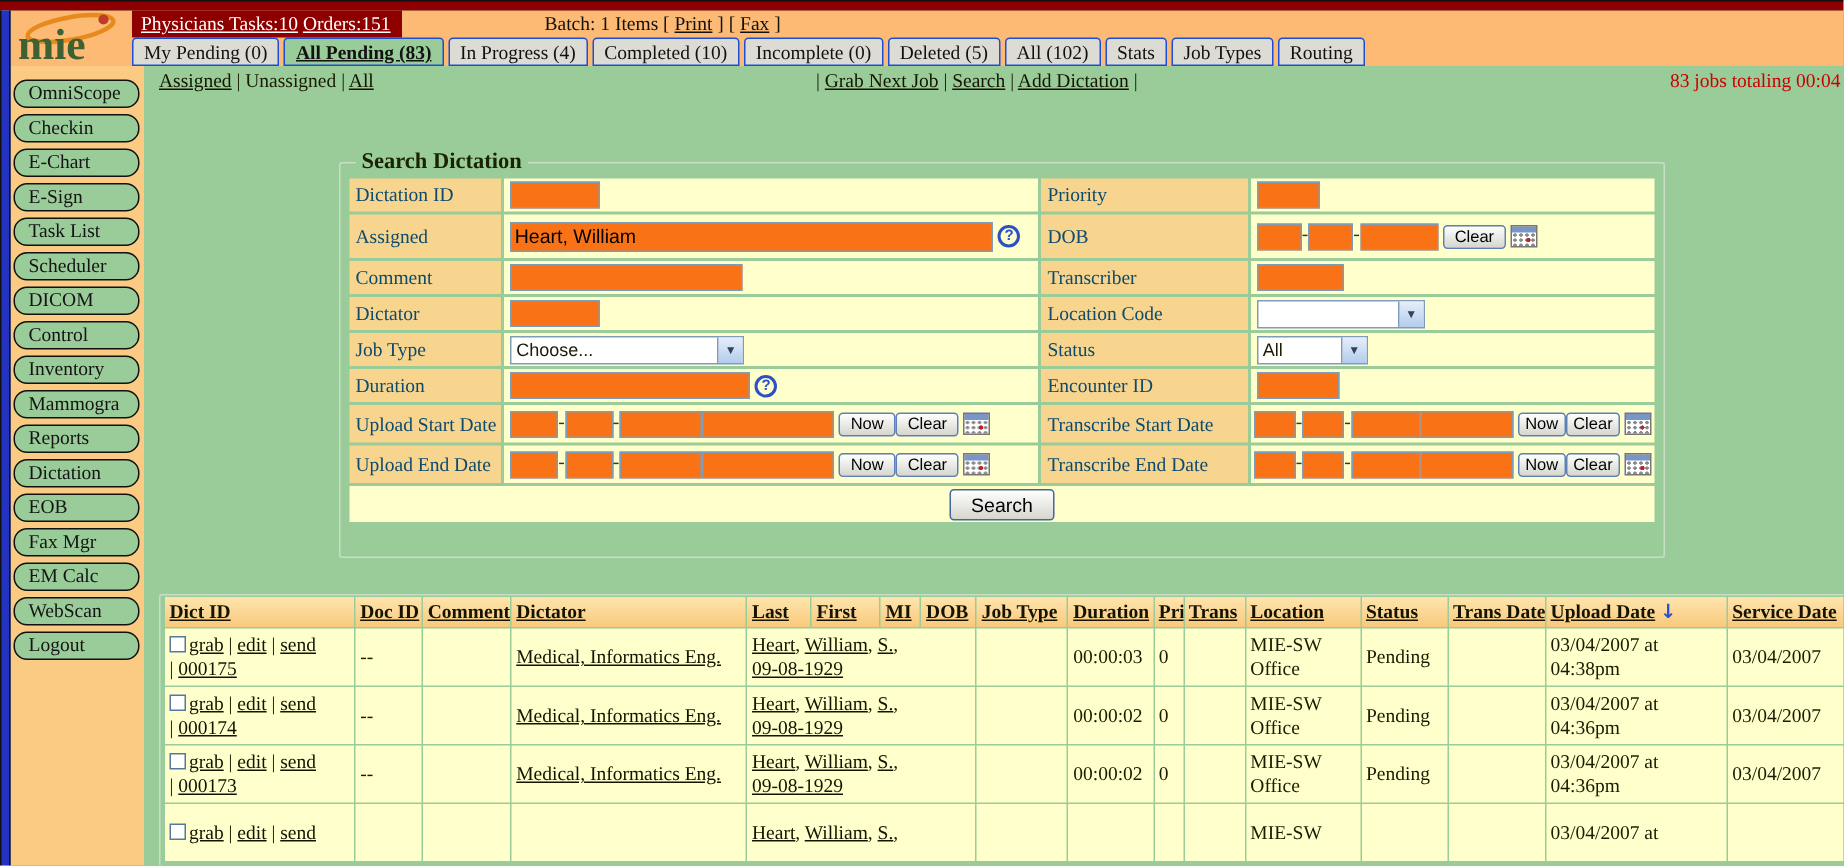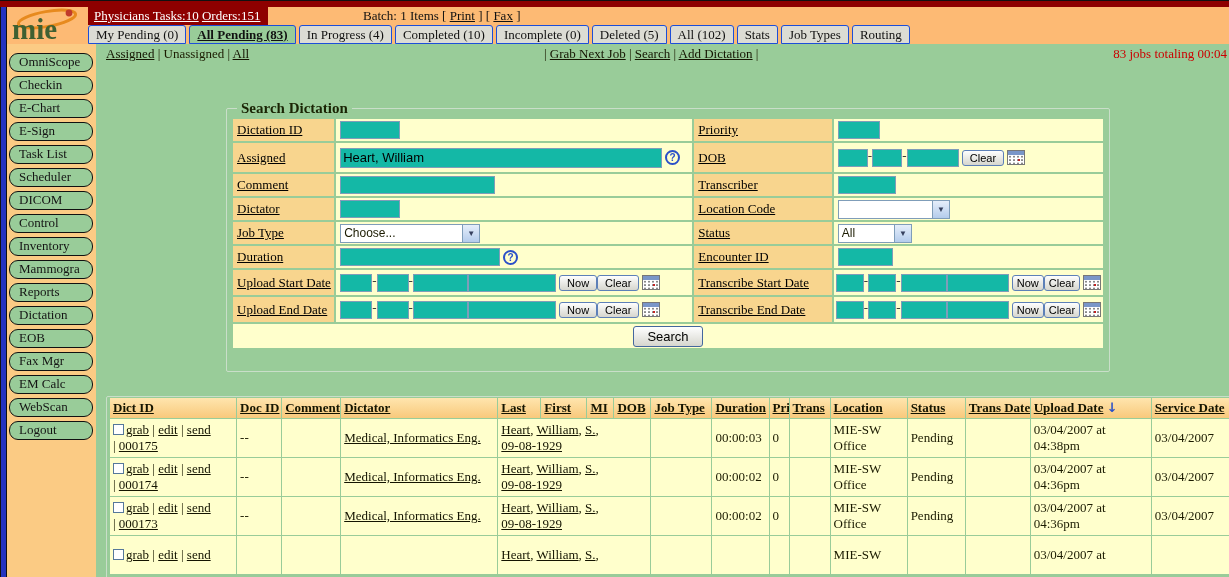--- a/index.html
+++ b/index.html
@@ -34,24 +34,24 @@
   .notice { position:absolute; left:10px; top:19px; color:#CC0000; }
 
   fieldset { border:1px solid #C9DEC9; border-radius:2px; }
   legend { font-weight:bold; font-size:15px; color:#1a2404; padding:0 4px; margin-left:6px; }
   legend a { color:#1a2404; }
 
   
   .search-fs { position:absolute; left:130px; top:56px; width:884px; height:272px; padding:0 4px 4px 4px; }
   table.form { border-collapse:separate; border-spacing:2px; width:874px; table-layout:fixed; }
   table.form td { padding:1px 4px; vertical-align:middle; overflow:hidden; white-space:nowrap; }
-  td.lbl { background:#F8D58E; color:#000000;text-decoration:underline; }
+  td.lbl { background:#F8D58E; color:#0c4a6e; }
   td.val { background:#FFFFCC; }
   td.btnrow { background:#FFFFCC; text-align:center; }
-  input.tb { border:1px solid #7F9DB9; background:#14b8a6; height:18px; font-family:"Liberation Sans",sans-serif; font-size:12px; padding:0 2px; vertical-align:middle; }
+  input.tb { border:1px solid #7F9DB9; background:#f97316; height:18px; font-family:"Liberation Sans",sans-serif; font-size:12px; padding:0 2px; vertical-align:middle; }
   .sel { display:inline-block; position:relative; border:1px solid #7F9DB9; background:#fff; height:19px; font-family:"Liberation Sans",sans-serif; font-size:12px; line-height:17px; padding:0 20px 0 3px; vertical-align:middle; }
   .sel .chev { position:absolute; right:0; top:0; width:17px; height:100%; background:linear-gradient(#E6EEFA,#B4CCEC); border-left:1px solid #7F9DB9; text-align:center; font-size:8px; color:#36405E; line-height:17px; }
   .xpbtn { font-family:"Liberation Sans",sans-serif; font-size:11px; border:1px solid #5D80B8; border-radius:3px; background:linear-gradient(#FEFEFE,#D6D6CE); padding:1px 7px; vertical-align:middle; cursor:pointer; }
   .search-btn { font-size:13px; padding:2px 13px; border:1px solid #44679E; }
   .help-icon { display:inline-block; width:15px; height:15px; border:2px solid #2B50C8; border-radius:50%; color:#2B50C8; font-weight:bold; font-size:10px; line-height:11px; text-align:center; vertical-align:middle; background:#FFFFCC; margin-left:3px; font-family:"Liberation Sans",sans-serif; }
   .cal-icon { display:inline-block; width:18px; height:15px; border:1px solid #777; vertical-align:middle; margin-left:3px; cursor:pointer;
     background:
       radial-gradient(circle 1.6px at 11px 9px, #C22222 0 1.3px, transparent 1.5px),
       linear-gradient(#7A96C8,#7A96C8) 0 0/100% 4px no-repeat,
       radial-gradient(#8a8a8a 38%, transparent 42%) 0 4px/4px 3.4px repeat;
@@ -149,21 +149,21 @@
         <td class="val"><input class="tb" style="width: 58px;"></td>
       </tr>
       <tr style="height:22px">
         <td class="lbl">Dictator</td>
         <td class="val"><input class="tb" style="width: 60px;"></td>
         <td class="lbl">Location Code</td>
         <td class="val"><span class="sel" style="width:112px"><span></span><span class="chev">▼</span></span></td>
       </tr>
       <tr style="height:22px">
         <td class="lbl">Job Type</td>
-        <td class="val"><span class="sel" style="width:140px"><span>Choose...</span><span class="chev">▼</span></span></td>
+        <td class="val"><span class="sel" style="width:156px"><span>Choose...</span><span class="chev">▼</span></span></td>
         <td class="lbl">Status</td>
         <td class="val"><span class="sel" style="width:74px"><span>All</span><span class="chev">▼</span></span></td>
       </tr>
       <tr style="height:22px">
         <td class="lbl">Duration</td>
         <td class="val"><input class="tb" style="width: 160px;"><span class="help-icon">?</span></td>
         <td class="lbl">Encounter ID</td>
         <td class="val"><input class="tb" style="width: 55px;"></td>
       </tr>
       <tr style="height:25px">

